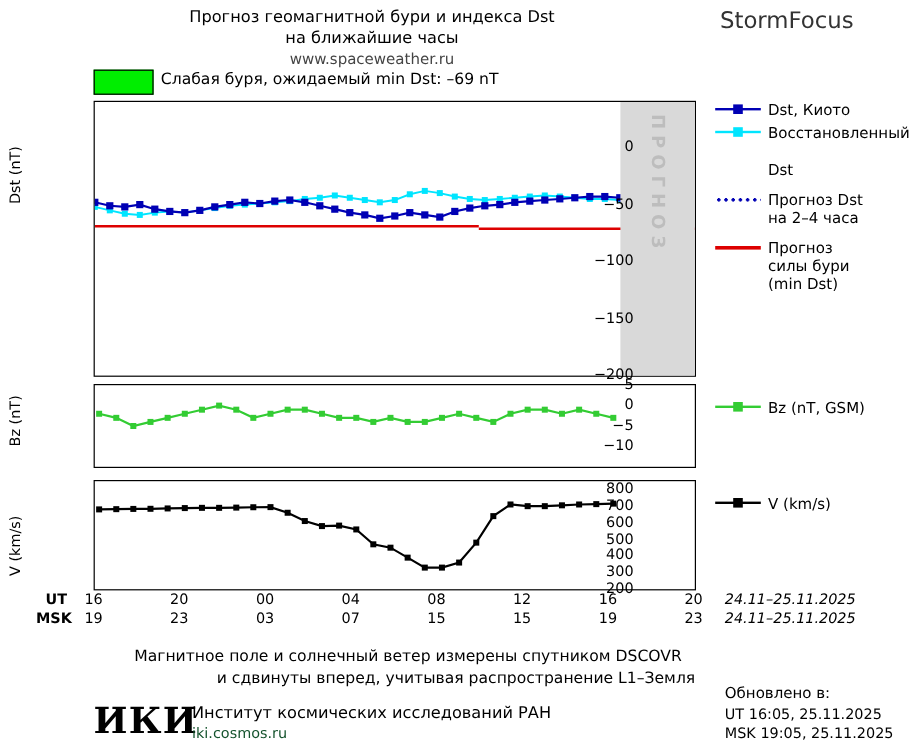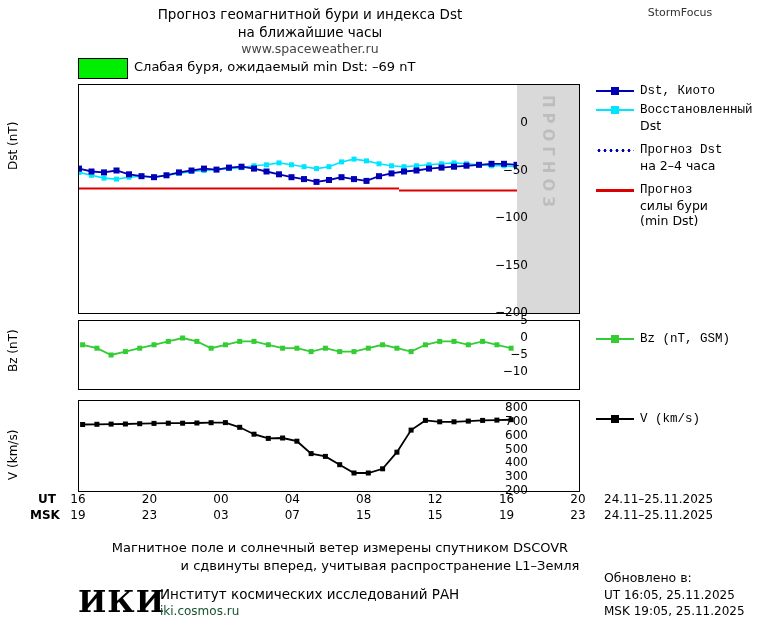--- a/index.html
+++ b/index.html
@@ -6,21 +6,21 @@
   body{
     width:760px;height:620px;background:#ffffff;
     font-family:"DejaVu Sans", sans-serif;
     color:#000;position:relative;overflow:hidden;
   }
   .abs{position:absolute;}
   .ttl{text-align:center;font-size:13.5px;}
   #title1{left:0;top:6px;width:620px;}
   #title2{left:0;top:24px;width:620px;}
   #title3{left:0;top:41px;width:620px;font-size:12.5px;color:#444;}
-  #stormfocus{left:600px;top:6px;width:160px;text-align:center;font-size:11px;color:#333;}
+  #stormfocus{left:600px;top:6px;width:160px;text-align:left;font-size:19px;color:#333;}
 
   
   #stormband{left:78px;top:58px;width:460px;height:20px;}
   #stormswatch{position:absolute;left:0;top:0;width:48px;height:19px;background:#00ee00;border:1px solid #000;}
   #stormtext{position:absolute;left:56px;top:1px;font-size:13px;}
 
   
   #p1{left:78px;top:84px;width:500px;height:228px;border:1px solid #000;background:#fff;}
   #p1-forecast{position:absolute;right:0;top:0;width:62px;height:100%;background:#d9d9d9;}
   #p1-forecast-label{position:absolute;left:50%;top:10px;transform:translateX(-50%);
@@ -32,30 +32,30 @@
   #ylab2{left:6px;top:372px;font-size:12px;transform:rotate(-90deg);transform-origin:left top;white-space:nowrap;}
   #ylab3{left:6px;top:480px;font-size:12px;transform:rotate(-90deg);transform-origin:left top;white-space:nowrap;}
 
   
   #p2{left:78px;top:320px;width:500px;height:68px;border:1px solid #000;background:#fff;}
   
   #p3{left:78px;top:400px;width:500px;height:90px;border:1px solid #000;background:#fff;}
 
   
   .legbox{position:absolute;font-size:12.5px;}
-  .legrow{display:flex;align-items:flex-start;margin-bottom:4px;font-family:Liberation Mono, monospace;}
+  .legrow{display:flex;align-items:flex-start;margin-bottom:4px;}
   .legmark{width:38px;flex:0 0 38px;height:14px;position:relative;margin-right:6px;}
   .legtext{line-height:15px;}
   .lm-line{position:absolute;left:0;top:6px;width:38px;height:2px;}
   .lm-sq{position:absolute;left:15px;top:3px;width:8px;height:8px;}
   .lm-dot{position:absolute;left:0;top:6px;width:38px;height:3px;
       background-image:radial-gradient(circle,#0000b4 1.4px,transparent 1.6px);
       background-size:6px 3px;background-repeat:repeat-x;}
   .rowlabel{position:absolute;font-size:12px;font-weight:bold;}
-  .datelabel{position:absolute;font-size:12px;}
+  .datelabel{position:absolute;font-size:12px;font-style:italic;}
 
   #footer1{left:0;top:540px;width:680px;text-align:center;font-size:13px;}
   #footer2{left:0;top:558px;width:760px;text-align:center;font-size:13px;}
 
   #iki-logo{left:78px;top:584px;font-size:30px;font-weight:bold;letter-spacing:1px;font-family:"DejaVu Serif",serif;}
   #inst1{left:160px;top:586px;font-size:13.5px;}
   #inst2{left:160px;top:604px;font-size:12px;color:#14532d;}
 
   #upd-title{left:604px;top:570px;font-size:12.5px;}
   #upd1{left:604px;top:588px;font-size:12px;}
@@ -299,21 +299,21 @@
 <div class="datelabel" style="left:604px;top:508px;">24.11–25.11.2025</div>
 
 <div class="legbox" style="left:596px;top:84px;width:164px;">
   <div class="legrow">
     <span class="legmark">
       <span class="lm-line" style="background:#0000b4;"></span>
         <span class="lm-sq" style="background:#0000b4;"></span>
     </span>
     <span class="legtext">Dst, Киото</span>
   </div>
-  <div class="legrow" style="margin-bottom:0;">
+  <div class="legrow" style="margin-bottom:16px;">
     <span class="legmark">
       <span class="lm-line" style="background:#00e5ff;"></span>
         <span class="lm-sq" style="background:#00e5ff;"></span>
     </span>
     <span class="legtext">Восстановленный</span>
   </div>
   <div style="margin-left:44px;margin-bottom:6px;">Dst</div>
 
   <div class="legrow" style="margin-top:10px;margin-bottom:0;">
     <span class="legmark">

